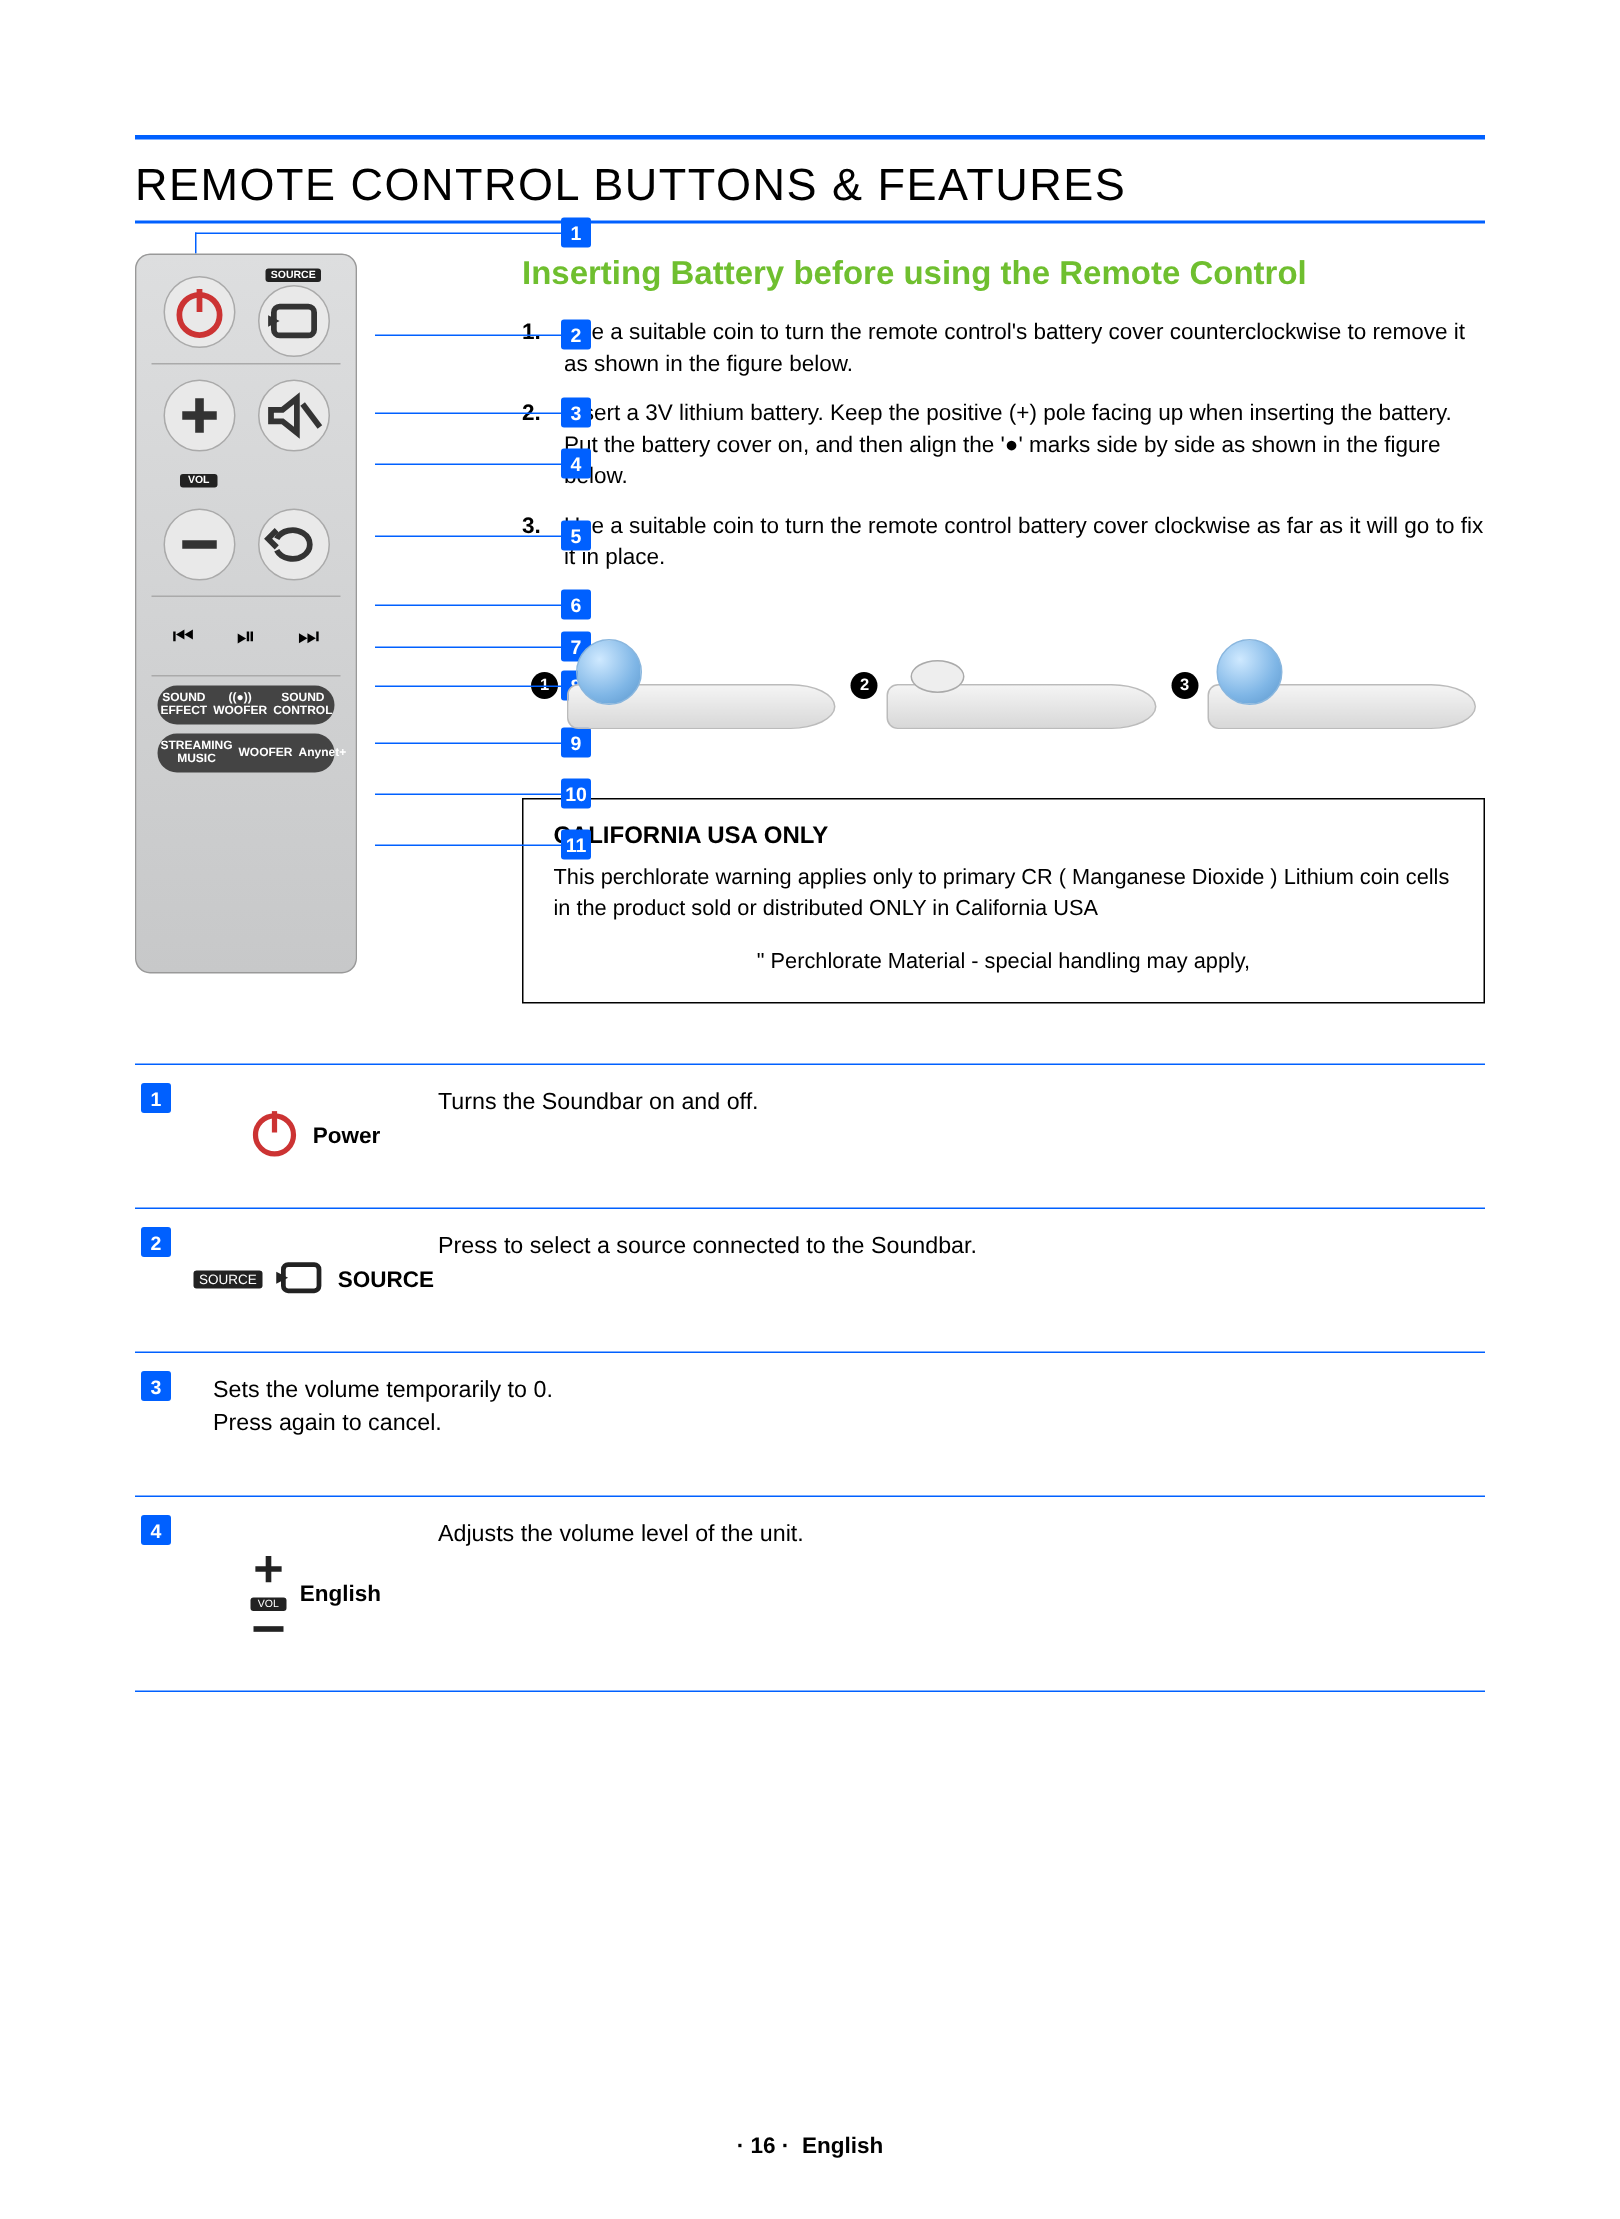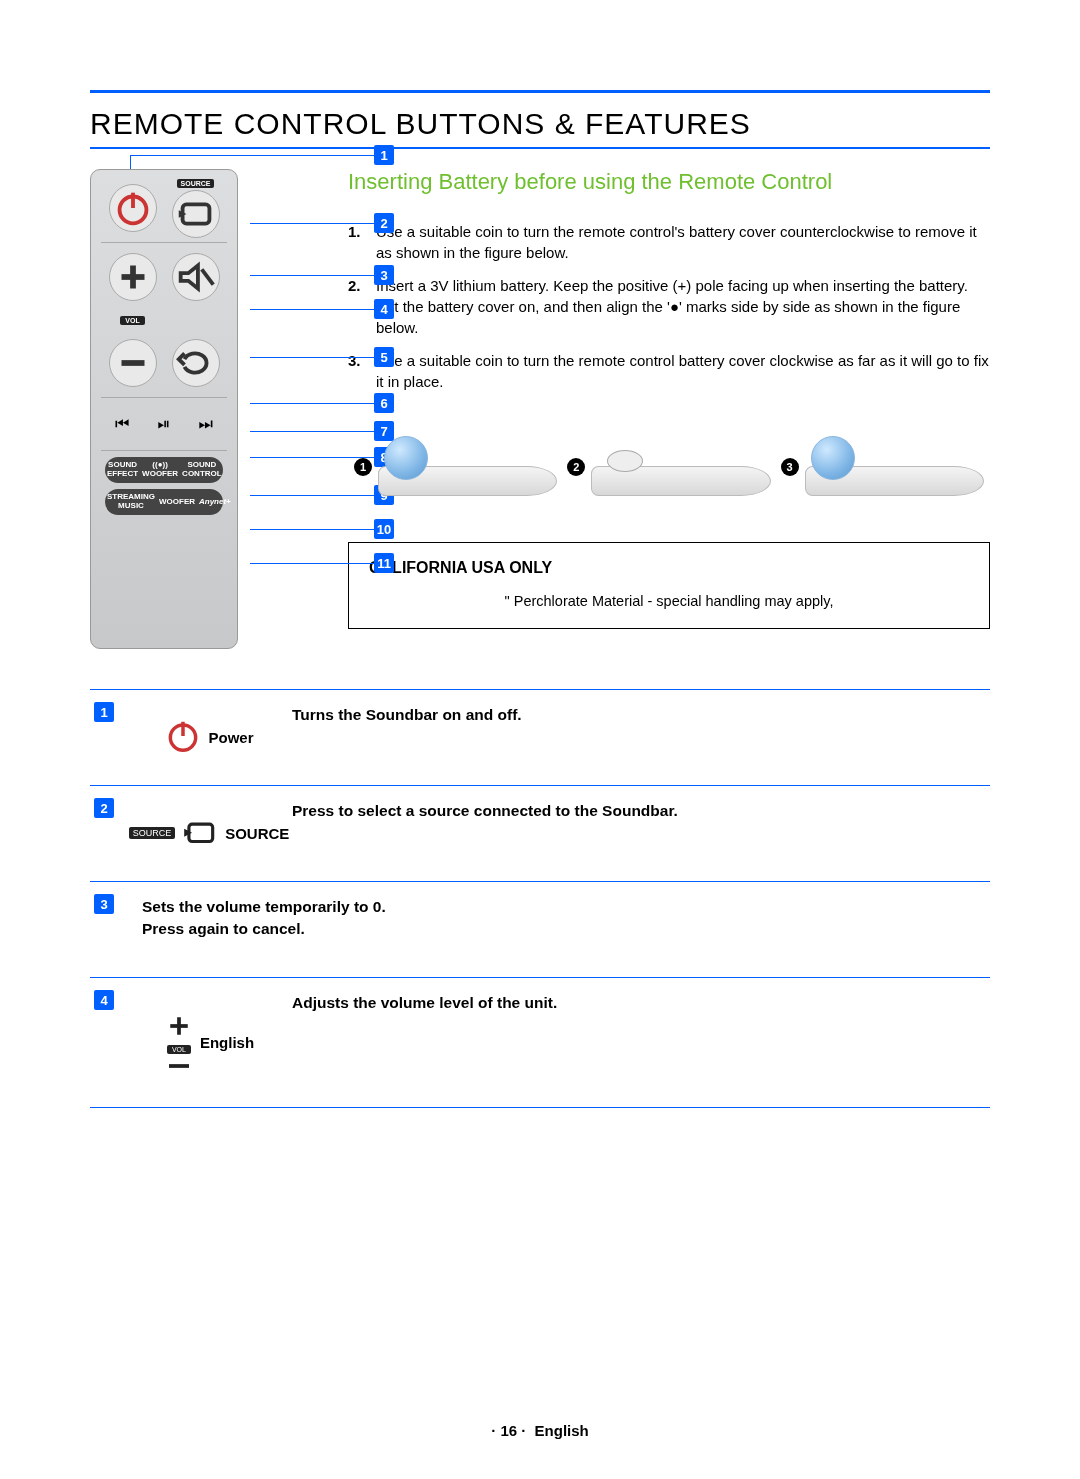--- a/index.html
+++ b/index.html
@@ -76,21 +76,21 @@
     width:20px; height:20px; background:#0060ff; color:#fff;
     font-size:13px; font-weight:700; display:flex; align-items:center; justify-content:center;
     border-radius:2px;
   }
   
   .lead-v { position:absolute; width:1px; background:#0060ff; }
   .lead-h { position:absolute; height:1px; background:#0060ff; }
 
   
   .text-col { flex:1; }
-  .sub-title { color:#6fbf2f; font-size:22px; font-weight:400; margin-bottom:26px; }
+  .sub-title { color:#6fbf2f; font-size:22px; font-weight:700; margin-bottom:16px; }
   .steps { list-style:none; margin-bottom:20px; }
   .steps li { display:flex; gap:10px; font-size:15px; line-height:1.4; margin-bottom:12px; }
   .steps li .sn { font-weight:700; min-width:18px; }
   .battery-fig {
     height:110px; display:flex; gap:10px; align-items:center; justify-content:space-between;
     margin-bottom:20px; padding:0 6px;
   }
   .bf-item { flex:1; display:flex; align-items:center; gap:6px; }
   .bf-num { width:18px; height:18px; border-radius:50%; background:#000; color:#fff; font-size:11px; font-weight:700; display:flex; align-items:center; justify-content:center;}
   .bf-shape {
@@ -114,21 +114,21 @@
   .ca-title { font-weight:700; text-align:left; font-size:16px; margin-bottom:8px;}
   .ca-text { font-size:14.5px; line-height:1.45; }
   .ca-quote { font-size:14.5px; text-align:center; margin-top:14px; line-height:1.45;}
 
   
   .btn-table { width:100%; border-top:1px solid #0060ff; }
   .bt-row { display:flex; border-bottom:1px solid #0060ff; min-height:96px; }
   .bt-num { width:44px; padding:12px 0 0 4px; }
   .bt-icon { width:150px; display:flex; flex-direction:row; align-items:center; justify-content:center; gap:6px; padding:12px 0;}
   .bt-icon .lbl { font-weight:700; font-size:15px; }
-  .bt-desc { flex:1; padding:14px 8px 8px 8px; font-size:15.5px; line-height:1.4;font-weight:bold; }
+  .bt-desc { flex:1; padding:14px 8px 8px 8px; font-size:15.5px; line-height:1.4; }
   .ic-power svg, .ic-src svg, .ic-mute svg { width:38px; height:38px; }
   .ic-vol { display:flex; flex-direction:column; align-items:center; gap:4px;}
   .footer { position:absolute; bottom:40px; left:0; right:0; text-align:center; font-size:15px; font-weight:600;}
   .footer .dot::before { content:"· "; }
   .footer .dot2::after { content:" ·"; }
 </style>
 </head>
 <body>
 
 <div class="hr-top"></div>
@@ -219,21 +219,21 @@
       <div class="rb-sep"></div>
 
       <div class="rb-pill">
         <span>SOUND EFFECT</span>
         <span>((●)) WOOFER</span>
         <span>SOUND CONTROL</span>
       </div>
       <div class="rb-pill">
         <span>STREAMING MUSIC</span>
         <span>WOOFER</span>
-        <span style="font-style:italic;">Anynet+</span>
+        <span style="">Anynet+</span>
       </div>
     </div>
 
     <div class="callouts">
       <div class="callout" style="top:44px;">
           <span class="line" style="width:124px;"></span>
           <div class="num-box">2</div>
         </div>
       <div class="callout" style="top:96px;">
           <span class="line" style="width:124px;"></span>
@@ -310,20 +310,21 @@
         <div class="bf-num">3</div>
         <div class="bf-shape">
             <div class="bf-base"></div>
             <div class="bf-coin"></div>
           </div>
       </div>
     </div>
 
     <div class="ca-box">
       <div class="ca-title">CALIFORNIA USA ONLY</div>
+      <div class="ca-text">This perchlorate warning applies only to primary CR ( Manganese Dioxide ) Lithium coin cells in the product sold or distributed ONLY in California USA</div>
       <div class="ca-quote">
         <div>" Perchlorate Material - special handling may apply,</div>
       </div>
     </div>
   </div>
 </div>
 
 <div class="btn-table">
 
   <div class="bt-row">

